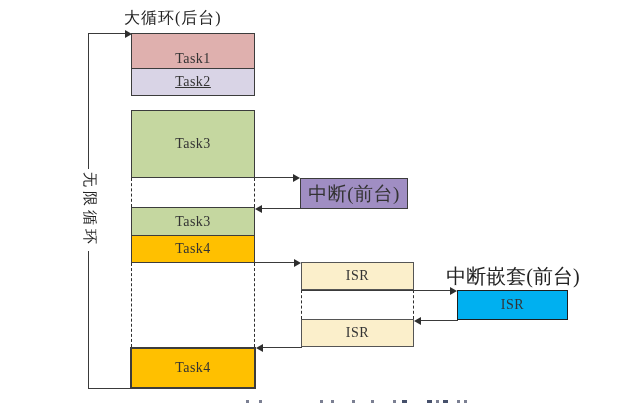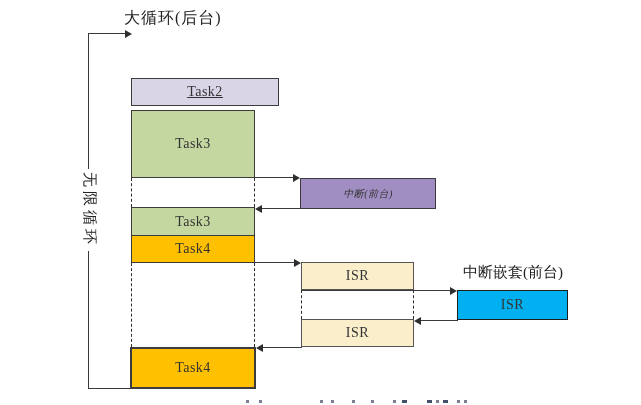--- a/index.html
+++ b/index.html
@@ -17,21 +17,21 @@
   .vdash{position:absolute;width:0;border-left:1px dashed #2e2e2e;}
   .ar{position:absolute;width:0;height:0;border-top:4px solid transparent;border-bottom:4px solid transparent;}
   .ar.right{border-left:7px solid #2e2e2e;}
   .ar.left{border-right:7px solid #2e2e2e;}
   .title{
     position:absolute;left:124px;top:8px;width:138px;text-align:left;
     font-size:16px;letter-spacing:1px;color:#222;white-space:nowrap;
   }
   .nested-title{
     position:absolute;left:443px;top:263px;width:140px;text-align:center;
-    font-size:15px;color:#222;white-space:nowrap;
+    font-size:20px;color:#222;white-space:nowrap;
   }
   .loop-label{
     position:absolute;left:89px;top:210px;
     transform:translate(-50%,-50%) rotate(90deg);
     transform-origin:center;white-space:nowrap;
     background:#ffffff;padding:1px 3px;
     font-size:15px;letter-spacing:4px;color:#222;
   }
   .cmark{position:absolute;top:400px;height:3px;width:3px;background:#7b7f92;}
   .cmark.d{background:#46506b;width:5px;}
@@ -42,32 +42,33 @@
 <div class="canvas">
 
   <div class="title">大循环(后台)</div>
 
   <div class="vline" style="left:88px;top:33px;height:356px;"></div>
   <div class="hline" style="left:88px;top:33px;width:37px;"></div>
   <div class="ar right" style="left:125px;top:30px;"></div>
   <div class="hline" style="left:88px;top:388px;width:44px;"></div>
   <div class="loop-label">无限循环</div>
 
-  <div class="block" style="left: 131px; top: 78px; width: 148px; height: 28px; background-color: rgb(217, 212, 230); text-decoration: underline;">Task2</div>
+  <div class="block" style="left: 131px; top: 33px; width: 124px; height: 51px; background-color: rgb(223, 176, 174);">Task1</div>
+  <div class="block" style="left: 131px; top: 68px; width: 124px; height: 28px; background-color: rgb(217, 212, 230); text-decoration: underline;">Task2</div>
   <div class="block" style="left: 131px; top: 110px; width: 124px; height: 68px; background-color: rgb(197, 215, 160);">Task3</div>
   <div class="block" style="left: 131px; top: 207px; width: 124px; height: 29px; background-color: rgb(197, 215, 160);">Task3</div>
   <div class="block" style="left: 131px; top: 235px; width: 124px; height: 28px; background-color: rgb(255, 192, 0);">Task4</div>
   <div class="block" style="left: 130px; top: 347px; width: 126px; height: 42px; border-width: 2px; background-color: rgb(255, 192, 0);">Task4</div>
 
   <div class="vdash" style="left:131px;top:178px;height:29px;"></div>
   <div class="vdash" style="left:254px;top:178px;height:29px;"></div>
   <div class="vdash" style="left:131px;top:263px;height:84px;"></div>
   <div class="vdash" style="left:254px;top:263px;height:84px;"></div>
 
-  <div class="block" style="left: 300px; top: 178px; width: 136px; height: 31px; font-size: 10px; background-color: rgb(160, 142, 195); font-style: italic;">中断(前台)</div>
+  <div class="block" style="left: 300px; top: 178px; width: 108px; height: 31px; font-size: 19px; background-color: rgb(160, 142, 195);">中断(前台)</div>
 
   <div class="block" style="left: 301px; top: 262px; width: 113px; height: 28px; border-color: rgb(85, 85, 85); background-color: rgb(251, 239, 203);">ISR</div>
   <div class="block" style="left: 457px; top: 290px; width: 111px; height: 30px; border-color: rgb(29, 29, 29); background-color: rgb(0, 176, 240);">ISR</div>
   <div class="block" style="left: 301px; top: 319px; width: 113px; height: 28px; border-color: rgb(85, 85, 85); background-color: rgb(251, 239, 203);">ISR</div>
 
   <div class="vdash" style="left:301px;top:290px;height:29px;"></div>
   <div class="vdash" style="left:413px;top:290px;height:29px;"></div>
 
   <div class="nested-title">中断嵌套(前台)</div>
 

